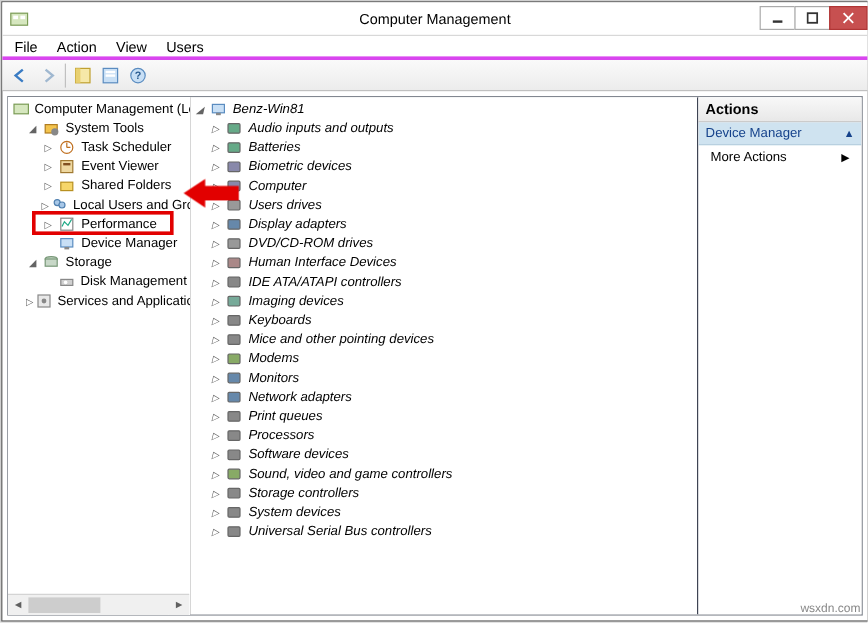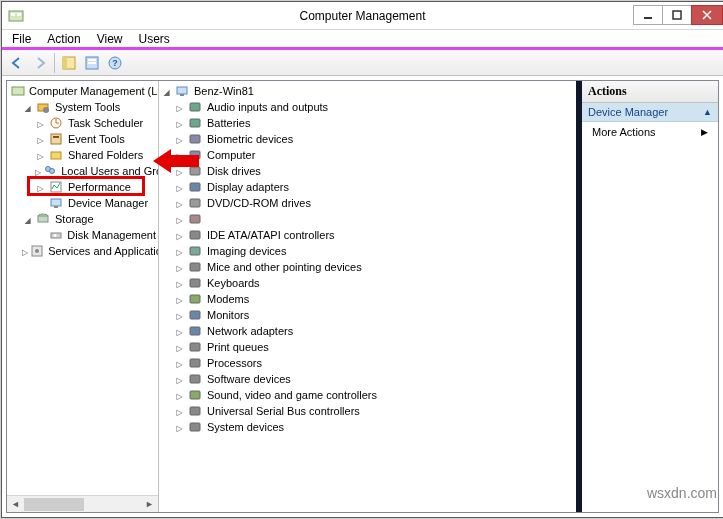--- a/index.html
+++ b/index.html
@@ -13,23 +13,23 @@
 .win-btn { width: 30px; height: 20px; background: #fff; border: 1px solid #aaa; margin-left: -1px; display: flex; align-items: center; justify-content: center; font-size: 11px; color: #333; margin-top: -1px; }
 .win-btn.close { background: #c75050; color: #fff; border-color: #b03535; width: 32px; }
 .menubar { height: 20px; display: flex; align-items: center; padding: 0 2px; background: #fff; border-bottom: 3px solid #d946ef; }
 .menu-item { padding: 2px 8px; font-size: 12px; }
 .toolbar { height: 26px; background: linear-gradient(#fafafa,#ececec); border-bottom: 1px solid #c0c0c0; display: flex; align-items: center; padding: 0 4px; gap: 1px; }
 .tool-btn { width: 22px; height: 22px; display: flex; align-items: center; justify-content: center; border: 1px solid transparent; }
 .tool-sep { width: 1px; height: 20px; background: #c0c0c0; margin: 0 2px; }
 .content { flex: 1; display: flex; border: 1px solid #828790; margin: 4px; overflow: hidden; }
 .pane { background: #fff; overflow: auto; position: relative; }
 .pane-left { width: 152px; border-right: 1px solid #c0c0c0; }
-.pane-mid { flex: 1; border-right: 6px solid #0f172a; }
+.pane-mid { flex: 1; border-right: 1px solid #0f172a; font-style: italic; }
 .pane-right { width: 136px; display: flex; flex-direction: column; }
-.actions-header { background: linear-gradient(#f8f8f8,#e8e8e8); border-bottom: 1px solid #c0c0c0; padding: 3px 6px; font-weight: bold; font-size: 12px; font-family: Liberation Serif, serif; }
+.actions-header { background: linear-gradient(#f8f8f8,#e8e8e8); border-bottom: 1px solid #c0c0c0; padding: 3px 6px; font-weight: bold; font-size: 12px; }
 .actions-section { padding: 0; }
 .actions-title { background: #cfe3f0; padding: 3px 6px; display: flex; align-items: center; justify-content: space-between; font-size: 11px; color: #15428b; border-bottom: 1px solid #b8d0e0; }
 .actions-title .up { font-size: 9px; }
 .actions-item { padding: 4px 10px; display: flex; align-items: center; justify-content: space-between; }
 .actions-item .arr { font-size: 9px; }
 .tree { padding: 2px 0 2px 2px; font-size: 11px; }
 .tree-node { display: flex; align-items: center; height: 16px; white-space: nowrap; }
 .twisty { width: 11px; text-align: center; color: #646464; font-size: 10px; }
 .twisty.open::before { content: "◢"; font-size: 8px; }
 .twisty.closed::before { content: "▷"; font-size: 8px; }
@@ -38,21 +38,21 @@
 .node-label { padding: 0 2px; }
 .indent-1 { padding-left: 0px; }
 .indent-2 { padding-left: 13px; }
 .indent-3 { padding-left: 26px; }
 .highlight-box { position: absolute; border: 3px solid #e20000; pointer-events: none; }
 .arrow-ann { position: absolute; pointer-events: none; }
 .scrollbar-horiz { height: 17px; background: #f0f0f0; border-top: 1px solid #d4d4d4; display: flex; align-items: center; }
 .sb-btn { width: 17px; height: 17px; background: #f0f0f0; display:flex; align-items:center; justify-content:center; font-size:9px; color:#606060;}
 .sb-track { flex:1; height: 17px; background:#f0f0f0; position:relative;}
 .sb-thumb { position:absolute; left:0; top:2px; width:60px; height:13px; background:#cdcdcd; }
-.watermark { position: absolute; right: 6px; bottom: 16px; font-size: 14px; color: #888; }
+.watermark { position: absolute; right: 6px; bottom: 4px; font-size: 10px; color: #888; }
 svg { display: block; }
 </style>
 </head>
 <body>
 
 <div class="window-outer">
 <div class="window">
 
   <div class="titlebar">
     <span class="title-icon">
@@ -160,21 +160,21 @@
           <span class="node-label">Task Scheduler</span>
         </div>
         <div class="tree-node indent-3">
           <span class="twisty closed"></span>
           <span class="node-icon">
                 <svg width="14" height="14">
                   <rect x="2" y="2" width="10" height="10" fill="#eed8a0" stroke="#a07830"></rect>
                   <rect x="4" y="4" width="6" height="2" fill="#805020"></rect>
                 </svg>
               </span>
-          <span class="node-label">Event Tools</span>
+          <span class="node-label">Event Viewer</span>
         </div>
         <div class="tree-node indent-3">
           <span class="twisty closed"></span>
           <span class="node-icon">
                 <svg width="14" height="14">
                   <rect x="2" y="4" width="10" height="7" fill="#f6d66a" stroke="#b89020"></rect>
                 </svg>
               </span>
           <span class="node-label">Shared Folders</span>
         </div>
@@ -302,21 +302,21 @@
               </span>
               <span class="node-label">Computer</span>
             </div>
             <div class="tree-node indent-2">
               <span class="twisty closed"></span>
               <span class="node-icon">
                 <svg width="14" height="14">
                   <rect x="2" y="3" width="10" height="8" rx="1" fill="#999" stroke="#666"></rect>
                 </svg>
               </span>
-              <span class="node-label">Disk drives</span>
+              <span class="node-label">Users drives</span>
             </div>
             <div class="tree-node indent-2">
               <span class="twisty closed"></span>
               <span class="node-icon">
                 <svg width="14" height="14">
                   <rect x="2" y="3" width="10" height="8" rx="1" fill="#68a" stroke="#666"></rect>
                 </svg>
               </span>
               <span class="node-label">Display adapters</span>
             </div>
@@ -329,20 +329,21 @@
               </span>
               <span class="node-label">DVD/CD-ROM drives</span>
             </div>
             <div class="tree-node indent-2">
               <span class="twisty closed"></span>
               <span class="node-icon">
                 <svg width="14" height="14">
                   <rect x="2" y="3" width="10" height="8" rx="1" fill="#a88" stroke="#666"></rect>
                 </svg>
               </span>
+              <span class="node-label">Human Interface Devices</span>
             </div>
             <div class="tree-node indent-2">
               <span class="twisty closed"></span>
               <span class="node-icon">
                 <svg width="14" height="14">
                   <rect x="2" y="3" width="10" height="8" rx="1" fill="#888" stroke="#666"></rect>
                 </svg>
               </span>
               <span class="node-label">IDE ATA/ATAPI controllers</span>
             </div>
@@ -355,35 +356,35 @@
               </span>
               <span class="node-label">Imaging devices</span>
             </div>
             <div class="tree-node indent-2">
               <span class="twisty closed"></span>
               <span class="node-icon">
                 <svg width="14" height="14">
                   <rect x="2" y="3" width="10" height="8" rx="1" fill="#888" stroke="#666"></rect>
                 </svg>
               </span>
+              <span class="node-label">Keyboards</span>
+            </div>
+            <div class="tree-node indent-2">
+              <span class="twisty closed"></span>
+              <span class="node-icon">
+                <svg width="14" height="14">
+                  <rect x="2" y="3" width="10" height="8" rx="1" fill="#888" stroke="#666"></rect>
+                </svg>
+              </span>
               <span class="node-label">Mice and other pointing devices</span>
             </div>
             <div class="tree-node indent-2">
               <span class="twisty closed"></span>
               <span class="node-icon">
                 <svg width="14" height="14">
-                  <rect x="2" y="3" width="10" height="8" rx="1" fill="#888" stroke="#666"></rect>
-                </svg>
-              </span>
-              <span class="node-label">Keyboards</span>
-            </div>
-            <div class="tree-node indent-2">
-              <span class="twisty closed"></span>
-              <span class="node-icon">
-                <svg width="14" height="14">
                   <rect x="2" y="3" width="10" height="8" rx="1" fill="#8a6" stroke="#666"></rect>
                 </svg>
               </span>
               <span class="node-label">Modems</span>
             </div>
             <div class="tree-node indent-2">
               <span class="twisty closed"></span>
               <span class="node-icon">
                 <svg width="14" height="14">
                   <rect x="2" y="3" width="10" height="8" rx="1" fill="#68a" stroke="#666"></rect>
@@ -436,30 +437,39 @@
               </span>
               <span class="node-label">Sound, video and game controllers</span>
             </div>
             <div class="tree-node indent-2">
               <span class="twisty closed"></span>
               <span class="node-icon">
                 <svg width="14" height="14">
                   <rect x="2" y="3" width="10" height="8" rx="1" fill="#888" stroke="#666"></rect>
                 </svg>
               </span>
+              <span class="node-label">Storage controllers</span>
+            </div>
+            <div class="tree-node indent-2">
+              <span class="twisty closed"></span>
+              <span class="node-icon">
+                <svg width="14" height="14">
+                  <rect x="2" y="3" width="10" height="8" rx="1" fill="#888" stroke="#666"></rect>
+                </svg>
+              </span>
+              <span class="node-label">System devices</span>
+            </div>
+            <div class="tree-node indent-2">
+              <span class="twisty closed"></span>
+              <span class="node-icon">
+                <svg width="14" height="14">
+                  <rect x="2" y="3" width="10" height="8" rx="1" fill="#888" stroke="#666"></rect>
+                </svg>
+              </span>
               <span class="node-label">Universal Serial Bus controllers</span>
-            </div>
-            <div class="tree-node indent-2">
-              <span class="twisty closed"></span>
-              <span class="node-icon">
-                <svg width="14" height="14">
-                  <rect x="2" y="3" width="10" height="8" rx="1" fill="#888" stroke="#666"></rect>
-                </svg>
-              </span>
-              <span class="node-label">System devices</span>
             </div>
           </div>
     </div>
 
     <div class="pane pane-right">
       <div class="actions-header">Actions</div>
       <div class="actions-section">
         <div class="actions-title">
           <span>Device Manager</span>
           <span class="up">▲</span>

